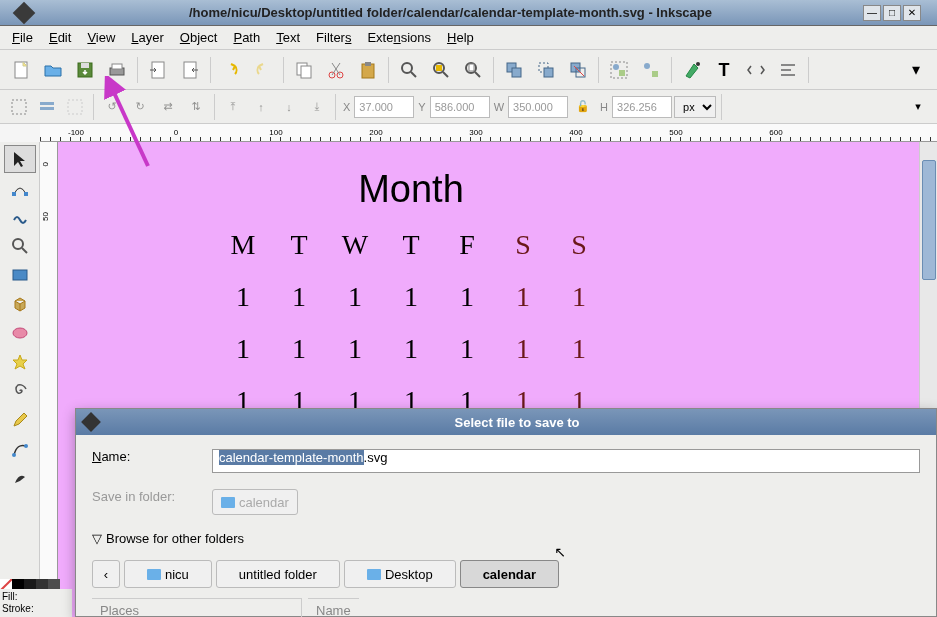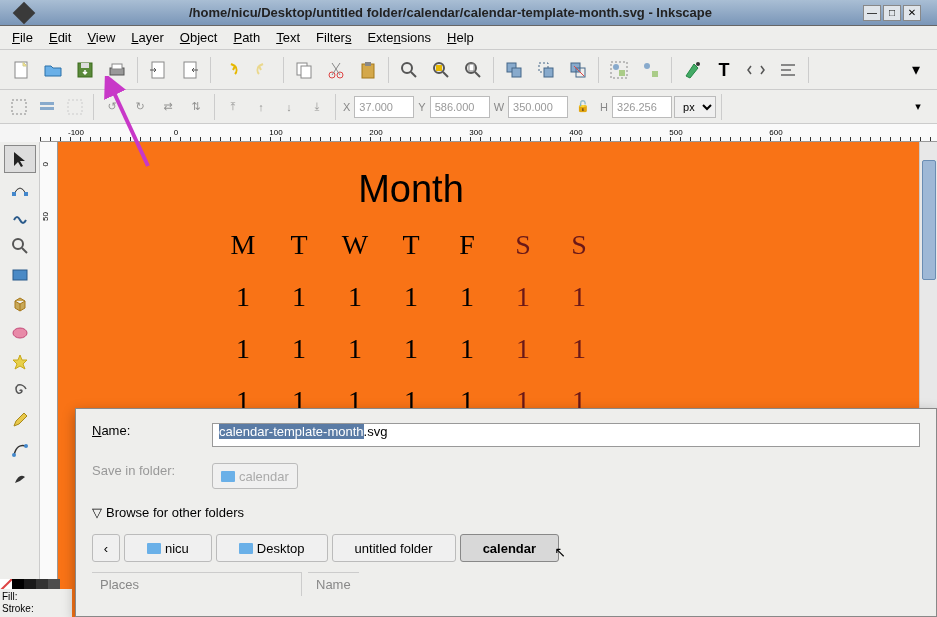--- a/index.html
+++ b/index.html
@@ -33,21 +33,21 @@
 .ruler-h::before { content: ""; position: absolute; inset: 0; background: repeating-linear-gradient(to right, #333 0, #333 1px, transparent 1px, transparent 10px); bottom: 0; height: 4px; top: auto; }
 .ruler-mark { position: absolute; bottom: 4px; font-size: 8px; transform: translateX(-50%); }
 
 
 .main { display: flex; height: 475px; }
 .toolbox { width: 40px; background: #eeeeec; border-right: 1px solid #ccc; padding: 2px; }
 .tbx-btn { width: 32px; height: 28px; display: flex; align-items: center; justify-content: center; margin: 1px auto; cursor: pointer; border: 1px solid transparent; }
 .tbx-btn.active { border: 1px solid #888; background: #ddd; }
 .ruler-v { width: 18px; background: #fafafa; border-right: 1px solid #999; position: relative; font-size: 8px; }
 .ruler-v-mark { position: absolute; left: 1px; font-size: 8px; writing-mode: vertical-rl; transform: rotate(180deg); }
-.canvas { flex: 1; background: #f97316; position: relative; overflow: hidden; }
+.canvas { flex: 1; background: #f0abfc; position: relative; overflow: hidden; }
 .scrollbar-v { width: 18px; background: #e8e8e8; border-left: 1px solid #ccc; position: relative; }
 .scrollbar-thumb { position: absolute; top: 18px; width: 14px; left: 2px; height: 120px; background: #9eb8d6; border: 1px solid #6a8db3; border-radius: 2px; }
 
 
 .cal { position: absolute; top: 26px; left: 170px; font-family: Georgia, serif; }
 .cal-title { font-size: 38px; text-align: center; margin-bottom: 18px; }
 .cal-row { display: flex; gap: 26px; margin-bottom: 20px; justify-content: center; }
 .cal-cell { width: 30px; text-align: center; font-size: 28px; font-family: Georgia, serif; }
 .cal-cell.wk { color: #6a1818; }
 
@@ -456,20 +456,24 @@
   <div class="swatch" style="background:#1a1a1a"></div>
   <div class="swatch" style="background:#333"></div>
   <div class="swatch" style="background:#4d4d4d"></div>
 </div>
 <div class="status">
   <div class="status-row">Fill:</div>
   <div class="status-row">Stroke:</div>
 </div>
 
 <div class="dialog">
+  <div class="dialog-title">
+    <div class="dialog-title-icon"></div>
+    <div class="dialog-title-text">Select file to save to</div>
+  </div>
   <div class="dialog-body">
     <div class="dlg-row">
       <div class="dlg-label"><span class="ul">N</span>ame:</div>
       <div class="dlg-input"><span class="sel">calendar-template-month</span><span>.svg</span></div>
     </div>
     <div class="dlg-row">
       <div class="dlg-label disabled">Save in folder:</div>
       <div class="folder-btn">
         <div class="folder-icon"></div>
         <span>calendar</span>
@@ -479,25 +483,25 @@
       <span>▽</span>
       <span><span class="ul">B</span>rowse for other folders</span>
     </div>
     <div class="path-row">
       <div class="path-btn nav">‹</div>
       <div class="path-btn">
           <div class="folder-icon"></div>
           <span>nicu</span>
         </div>
       <div class="path-btn">
+          <span>untitled folder</span>
+        </div>
+      <div class="path-btn">
           <div class="folder-icon"></div>
           <span>Desktop</span>
-        </div>
-      <div class="path-btn">
-          <span>untitled folder</span>
         </div>
       <div class="path-btn active">
           <span>calendar</span>
         </div>
       <span class="cursor-sm">↖</span>
     </div>
     <div class="file-browser">
       <div class="file-col">Places</div>
       <div class="file-col">Name</div>
     </div>

